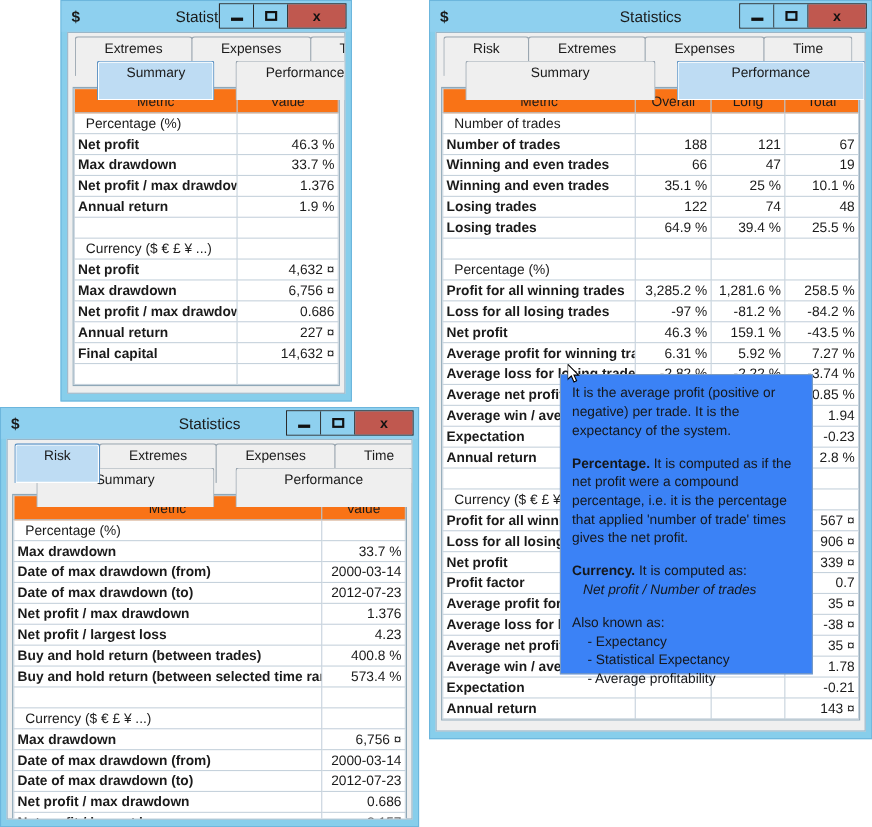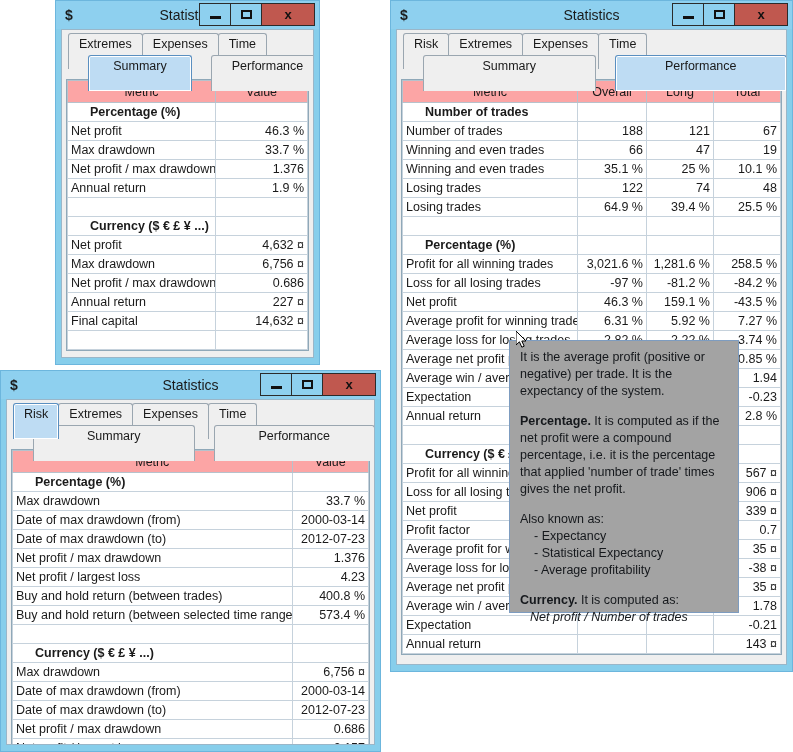--- a/index.html
+++ b/index.html
@@ -79,21 +79,21 @@
     display:flex;
     padding-left:6px;
     box-sizing:border-box;
     height:21px;
   }
   .tabrow.r1{margin-top:3px;}
   .tabrow.r2{margin-top:1px;}
   .tab{
     height:36px;
     line-height:20px;
-    padding:0 10px;
+    padding:0 26px;
     font-size:12.5px;
     background:#efefef;
     border:1px solid #9aa6b0;
     border-bottom:none;
     border-top-left-radius:3px;
     border-top-right-radius:3px;
     box-sizing:border-box;
     margin-right:-1px;
     position:relative;
     white-space:nowrap;
@@ -115,44 +115,44 @@
     box-sizing:border-box;
     overflow:hidden;
   }
   table{
     border-collapse:collapse;
     width:100%;
     table-layout:fixed;
     font-size:12.5px;
   }
   th{
-    background:#fca5a5;
+    background:#f97316;
     border:1px solid #b6c2cc;
     font-weight:normal;
     height:19px;
     color:#1a1a1a;
     text-align:center;
   }
   td{
     border:1px solid #c6d2dc;
     height:18px;
     padding:0 3px;
     white-space:nowrap;
     overflow:hidden;
     color:#1a1a1a;
   }
-  td.m{text-align:left;}
+  td.m{text-align:left;font-weight:bold;}
   td.v{text-align:right;}
-  tr.section td.m{font-weight:bold;padding-left:22px;}
+  tr.section td.m{font-weight:normal;padding-left:10px;}
   tr.blank td{height:18px;}
 
   
   .tooltip{
     position:absolute;
-    background:#a3a3a3;
+    background:#3b82f6;
     border:1px solid #7d9cc0;
     box-sizing:border-box;
     padding:8px 10px;
     font-size:12.5px;
     line-height:17px;
     color:#15181c;
     z-index:50;
   }
   .tooltip p{margin:0 0 13px 0;}
   .tooltip p:last-child{margin-bottom:0;}
@@ -344,21 +344,21 @@
               <td class="v"></td>
             </tr>
             <tr class="section">
               <td class="m">Percentage (%)</td>
               <td class="v"></td>
               <td class="v"></td>
               <td class="v"></td>
             </tr>
             <tr>
               <td class="m">Profit for all winning trades</td>
-              <td class="v">3,021.6 %</td>
+              <td class="v">3,285.2 %</td>
               <td class="v">1,281.6 %</td>
               <td class="v">258.5 %</td>
             </tr>
             <tr>
               <td class="m">Loss for all losing trades</td>
               <td class="v">-97 %</td>
               <td class="v">-81.2 %</td>
               <td class="v">-84.2 %</td>
             </tr>
             <tr>
@@ -476,26 +476,26 @@
               <td class="v">143 ¤</td>
             </tr>
           </tbody>
       </table>
     </div>
   </div>
 
   <div class="tooltip" style="left:118px;top:339px;width:230px;height:273px;">
     <p>It is the average profit (positive or negative) per trade. It is the expectancy of the system.</p>
     <p><b>Percentage.</b> <span>It is computed as if the net profit were a compound percentage, i.e. it is the percentage that applied 'number of trade' times gives the net profit.</span></p>
+    <p><b>Currency.</b> <span>It is computed as:</span><i class="tt-indent">Net profit  /  Number of trades</i></p>
     <p><span>Also known as:</span>
       <span class="tt-li">- Expectancy</span>
       <span class="tt-li">- Statistical Expectancy</span>
       <span class="tt-li">- Average profitability</span>
     </p>
-    <p><b>Currency.</b> <span>It is computed as:</span><i class="tt-indent">Net profit  /  Number of trades</i></p>
   </div>
 
   <svg class="cursor" style="left:125px;top:330px;" viewBox="0 0 12 18">
     <polygon points="0,0 0,14 3.4,10.8 5.8,16.2 8.2,15.2 5.8,10 10,10" fill="#ffffff" stroke="#000000" stroke-width="1"></polygon>
   </svg>
 </div>
 
 <div class="window" id="win-risk" style="left:0px;top:370px;width:381px;height:382px;">
   <div class="titlebar">
     <div class="title-icon">$</div>

